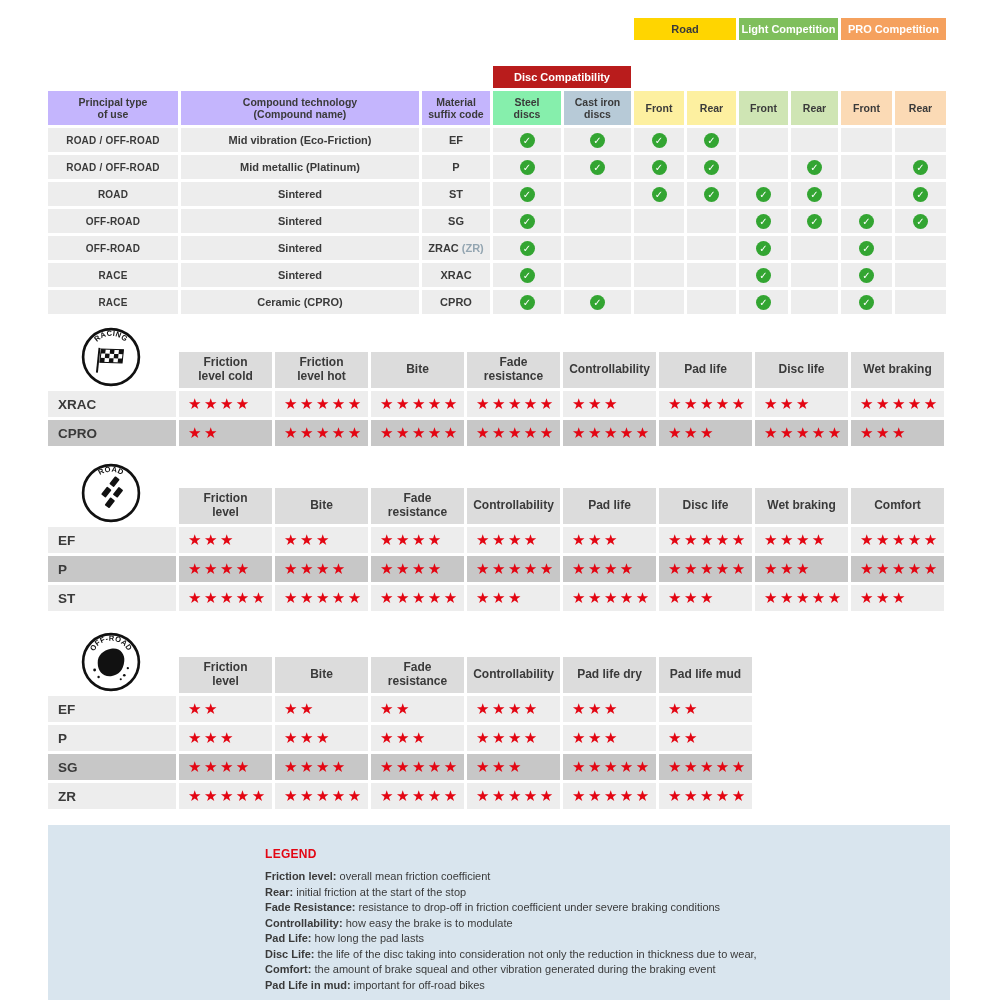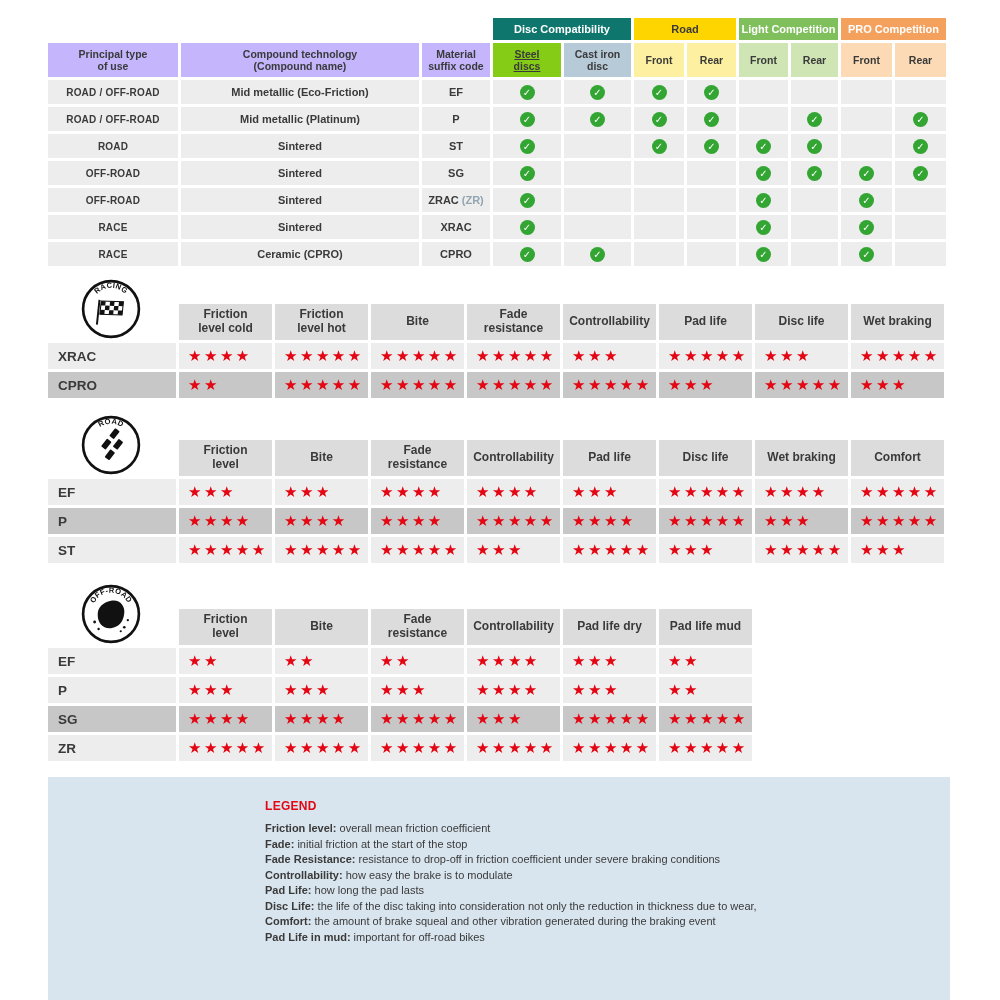--- a/index.html
+++ b/index.html
@@ -74,42 +74,42 @@
   .legend { margin-top: 16px; height: 234px; padding: 22px 20px 20px 217px; }
   .legend-title { font-size: 12px; font-weight: bold; margin-bottom: 8px; letter-spacing: 0.3px; }
   .legend-line { font-size: 11px; line-height: 15.5px; max-width: 655px; }
 </style>
 </head>
 <body>
 
 <div class="page">
   <div class="compat-grid" id="compat-grid">
       <div class="g-spacer"></div>
-      <div class="group-h" style="background: #0f766e; color: rgb(255, 255, 255);">Disc Compatibility</div>
+      <div class="group-h" style="background: #b91c1c; color: rgb(255, 255, 255); margin-top: 48px;">Disc Compatibility</div>
       <div class="group-h" style="background: rgb(255, 213, 0); color: rgb(58, 58, 58);">Road</div>
       <div class="group-h" style="background: rgb(127, 191, 92); color: rgb(255, 255, 255);">Light Competition</div>
       <div class="group-h" style="background: rgb(245, 161, 94); color: rgb(255, 255, 255);">PRO Competition</div>
       <div class="col-h">Principal type
 of use</div>
       <div class="col-h">Compound technology
 (Compound name)</div>
       <div class="col-h">Material
 suffix code</div>
-      <div class="sub-h" style="background: #84cc16; text-decoration: underline;">Steel
+      <div class="sub-h" style="background: #86efac;">Steel
 discs</div>
       <div class="sub-h" style="background: rgb(183, 202, 215);">Cast iron
-disc</div>
+discs</div>
       <div class="sub-h" style="background: rgb(253, 240, 160);">Front</div>
       <div class="sub-h" style="background: rgb(253, 240, 160);">Rear</div>
       <div class="sub-h" style="background: rgb(207, 229, 180);">Front</div>
       <div class="sub-h" style="background: rgb(207, 229, 180);">Rear</div>
       <div class="sub-h" style="background: rgb(251, 218, 181);">Front</div>
       <div class="sub-h" style="background: rgb(251, 218, 181);">Rear</div>
       <div class="d-cell d-use">ROAD / OFF-ROAD</div>
-      <div class="d-cell">Mid metallic (Eco-Friction)</div>
+      <div class="d-cell">Mid vibration (Eco-Friction)</div>
       <div class="d-cell">
         <span>EF</span>
       </div>
       <div class="d-cell">
         <span class="check" style="background: rgb(51, 165, 50);">✓</span>
       </div>
       <div class="d-cell">
         <span class="check" style="background: rgb(51, 165, 50);">✓</span>
       </div>
       <div class="d-cell">
@@ -415,21 +415,21 @@
           <div class="sg-stars shade-light" style="color: rgb(227, 6, 19);">★★★★★</div>
           <div class="sg-stars shade-light" style="color: rgb(227, 6, 19);">★★★★★</div>
           <div class="sg-stars shade-light" style="color: rgb(227, 6, 19);">★★★★★</div>
         </div>
       </section>
     </div>
   <div class="legend" id="legend" style="background: rgb(217, 229, 238);">
     <div class="legend-title" id="legend-title" style="color: rgb(227, 6, 19);">LEGEND</div>
     <div id="legend-items">
         <div class="legend-line"><b>Friction level:</b> overall mean friction coefficient</div>
-        <div class="legend-line"><b>Fade:</b> initial friction at the start of the stop</div>
+        <div class="legend-line"><b>Rear:</b> initial friction at the start of the stop</div>
         <div class="legend-line"><b>Fade Resistance:</b> resistance to drop-off in friction coefficient under severe braking conditions</div>
         <div class="legend-line"><b>Controllability:</b> how easy the brake is to modulate</div>
         <div class="legend-line"><b>Pad Life:</b> how long the pad lasts</div>
         <div class="legend-line"><b>Disc Life:</b> the life of the disc taking into consideration not only the reduction in thickness due to wear,</div>
         <div class="legend-line"><b>Comfort:</b> the amount of brake squeal and other vibration generated during the braking event</div>
         <div class="legend-line"><b>Pad Life in mud:</b> important for off-road bikes</div>
       </div>
   </div>
 </div>
 

